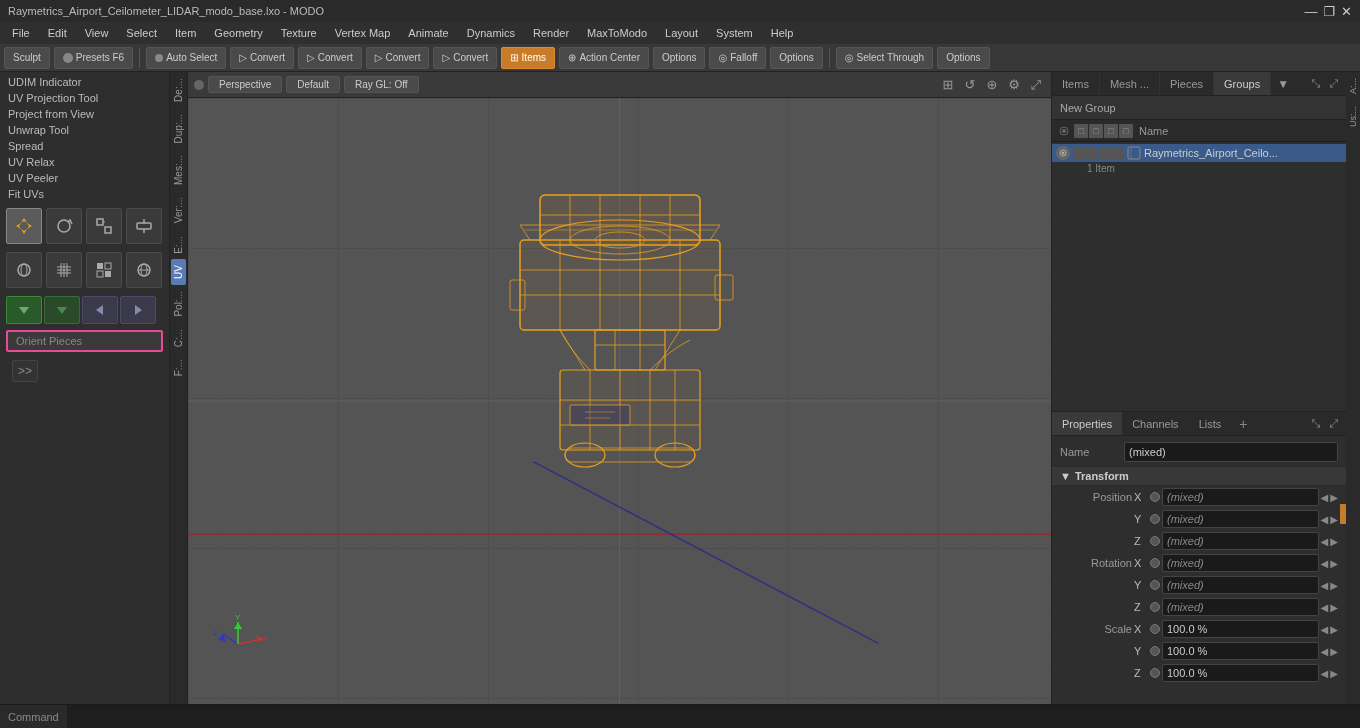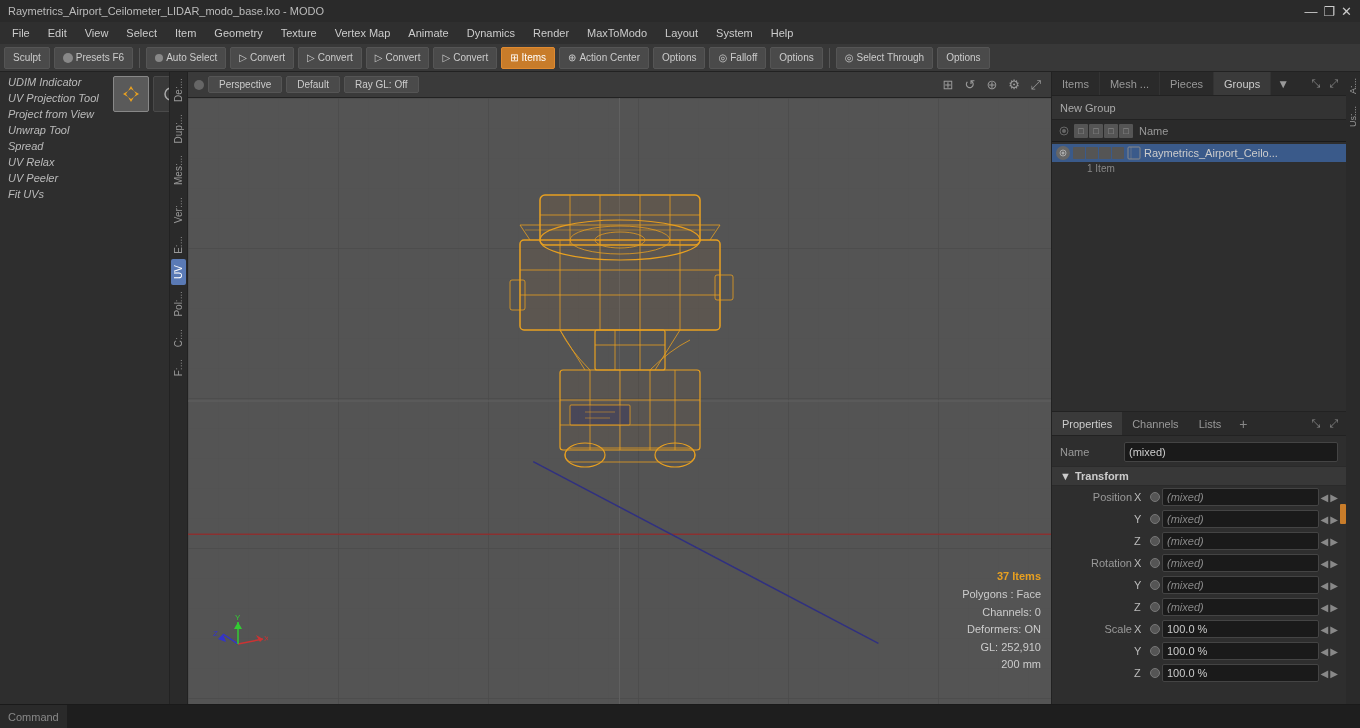--- a/index.html
+++ b/index.html
@@ -102,23 +102,22 @@
       width: 100%;
       height: calc(728px - 22px - 22px - 28px);
     }
 
     
     #left-panel {
       width: 170px;
       background: #2e2e2e;
       border-right: 1px solid #222;
       display: flex;
-      flex-direction: row;
+      flex-direction: column;
       overflow: hidden;
-      font-style: italic;
     }
     .left-tool-section {
       padding: 2px 0;
     }
     .left-tool-item {
       padding: 2px 8px;
       color: #bbb;
       font-size: 11px;
       cursor: pointer;
       white-space: nowrap;
@@ -915,28 +914,20 @@
           <line x1="145" y1="278" x2="170" y2="278" stroke="#e8a020" stroke-width="0.5"></line>
 
           <path d="M 90 100 L 80 85 L 280 85 L 270 100" stroke="#e8a020" stroke-width="0.8" fill="none"></path>
           <line x1="85" y1="90" x2="275" y2="90" stroke="#e8a020" stroke-width="0.5"></line>
 
           <line x1="120" y1="190" x2="145" y2="230" stroke="#e8a020" stroke-width="0.8"></line>
           <line x1="240" y1="190" x2="215" y2="230" stroke="#e8a020" stroke-width="0.8"></line>
         </g>
       </svg>
 
-      <div id="scene-stats">
-        <div class="items-count">37 Items</div>
-        <div>Polygons : Face</div>
-        <div>Channels: 0</div>
-        <div>Deformers: ON</div>
-        <div>GL: 252,910</div>
-        <div>200 mm</div>
-      </div>
 
       <div id="axis-indicator">
         <svg width="60" height="60" viewBox="0 0 60 60">
           <line x1="30" y1="30" x2="55" y2="25" stroke="#cc3333" stroke-width="1.5"></line>
           <polygon points="55,25 48,21 52,28" fill="#cc3333"></polygon>
           <line x1="30" y1="30" x2="15" y2="20" stroke="#3333cc" stroke-width="1.5"></line>
           <polygon points="15,20 18,28 10,25" fill="#3333cc"></polygon>
           <line x1="30" y1="30" x2="30" y2="8" stroke="#33cc33" stroke-width="1.5"></line>
           <polygon points="30,8 26,15 34,15" fill="#33cc33"></polygon>
           <text x="56" y="27" fill="#cc3333" font-size="8">X</text>

